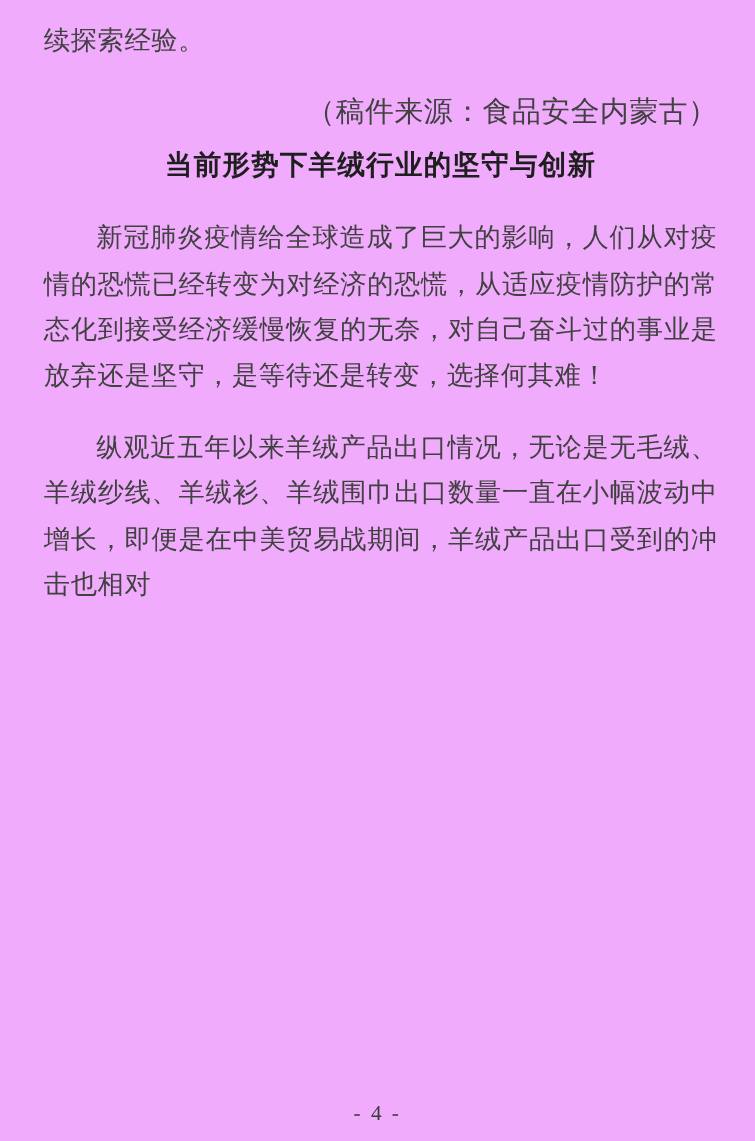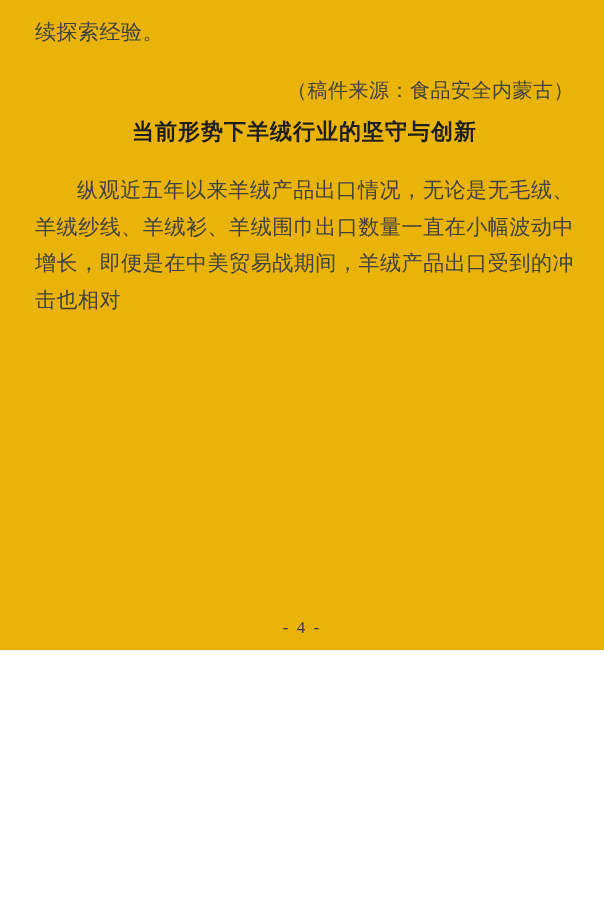--- a/index.html
+++ b/index.html
@@ -3,23 +3,23 @@
 <meta charset="utf-8">
 <style>
   html, body {
     margin: 0;
     padding: 0;
     background: #ffffff;
   }
   .page {
     position: relative;
     width: 604px;
-    height: 650px;
+    height: 913px;
     margin: 0 auto;
-    background: #eab308;
+    background: #f0abfc;
     color: #414141;
     font-family: "Liberation Serif", "DejaVu Serif", serif;
     overflow: hidden;
     box-sizing: border-box;
   }
   .content {
     position: absolute;
     top: 14px;
     left: 35px;
     right: 30px;
@@ -31,21 +31,21 @@
     letter-spacing: 0.5px;
     text-align: justify;
     text-justify: inter-ideograph;
     word-break: break-all;
   }
   .para.indent {
     text-indent: 2em;
   }
   .source-line {
     margin: 0;
-    font-size: 20px;
+    font-size: 23px;
     line-height: 36.6px;
     letter-spacing: 0.5px;
     text-align: right;
     color: #414141;
   }
   .article-heading {
     margin: 4px 0 20px 0;
     font-size: 22px;
     line-height: 40px;
     font-weight: bold;
@@ -71,20 +71,21 @@
 <div class="page">
   <div class="content">
 
     <p class="para">续探索经验。</p>
 
 
     <p class="source-line">（稿件来源：食品安全内蒙古）</p>
 
     <h1 class="article-heading">当前形势下羊绒行业的坚守与创新</h1>
 
+    <p class="para indent">新冠肺炎疫情给全球造成了巨大的影响，人们从对疫情的恐慌已经转变为对经济的恐慌，从适应疫情防护的常态化到接受经济缓慢恢复的无奈，对自己奋斗过的事业是放弃还是坚守，是等待还是转变，选择何其难！</p>
 
 
     <p class="para indent">纵观近五年以来羊绒产品出口情况，无论是无毛绒、羊绒纱线、羊绒衫、羊绒围巾出口数量一直在小幅波动中增长，即便是在中美贸易战期间，羊绒产品出口受到的冲击也相对</p>
 
   </div>
 
   <div class="page-number">- 4 -</div>
 </div>
 
 </body></html>

